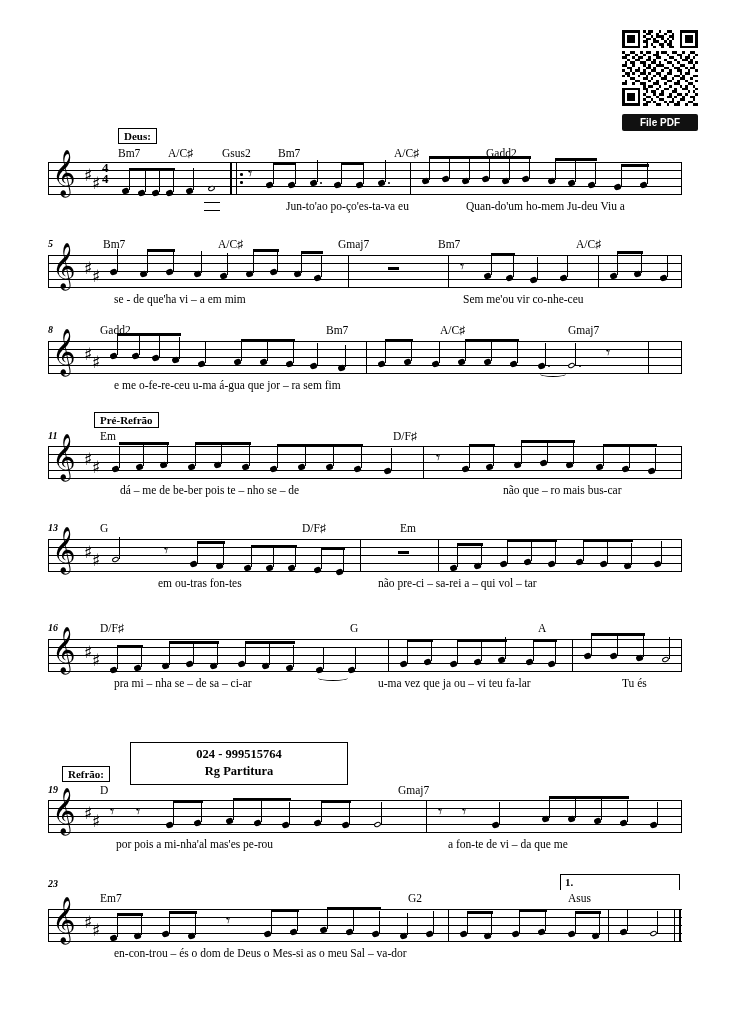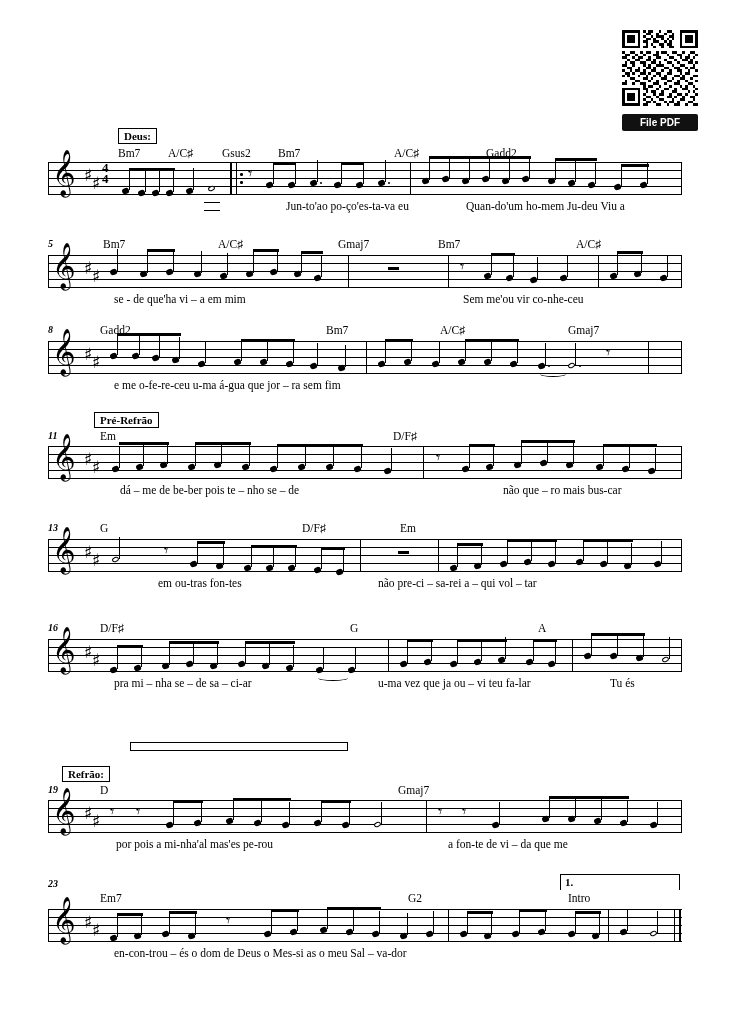--- a/index.html
+++ b/index.html
@@ -924,25 +924,27 @@
         <div class="stem" style="left:595px; top:-4px;"></div>
       <div class="beam" style="left:543px; top:-6px; width:54px;"></div>
       <div class="note hollow" style="left:614px; top:18px;"></div>
         <div class="stem" style="left:621px; top:-2px;"></div>
       <div class="barline" style="left:633px;"></div>
     </div>
 
     <div class="lyricline" style="top:55px;">
       <span class="lyric" style="left:66px;">pra mi – nha se – de sa – ci-ar</span>
       <span class="lyric" style="left:330px;">u-ma vez que  ja  ou – vi teu fa-lar</span>
-      <span class="lyric" style="left:562px;">Tu és</span>
+      <span class="lyric" style="left:574px;">Tu és</span>
     </div>
   </div>
 
   <div class="info-box" style="left:130px; top:742px; width:200px;">
+    <div>024 - 999515764</div>
+    <div>Rg Partitura</div>
   </div>
 
   <div class="system" style="top:766px;">
     <div class="section-label" style="left:62px; top:0;">Refrão:</div>
     <div class="measnum" style="left:48px; top:18px;">19</div>
     <div class="chord" style="left:100px; top:18px;">D</div>
     <div class="chord" style="left:398px; top:18px;">Gmaj7</div>
 
     <div class="staff" style="top:34px;">
       <div class="line"></div>
@@ -999,21 +1001,21 @@
     <div class="lyricline" style="top:72px;">
       <span class="lyric" style="left:68px;">por     pois a    mi-nha'al  mas'es pe-rou</span>
       <span class="lyric" style="left:400px;">a       fon-te   de vi – da que me</span>
     </div>
   </div>
 
   <div class="system" style="top:878px;">
     <div class="measnum" style="left:48px; top:0;">23</div>
     <div class="chord" style="left:100px; top:14px;">Em7</div>
     <div class="chord" style="left:408px; top:14px;">G2</div>
-    <div class="chord" style="left:568px; top:14px;">Intro</div>
+    <div class="chord" style="left:568px; top:14px;">Asus</div>
 
     <div class="volta" style="left:560px; top:-4px; width:118px;">
       <span>1.</span>
     </div>
 
     <div class="staff" style="top:31px;">
       <div class="line"></div>
         <div class="line"></div>
         <div class="line"></div>
         <div class="line"></div>

